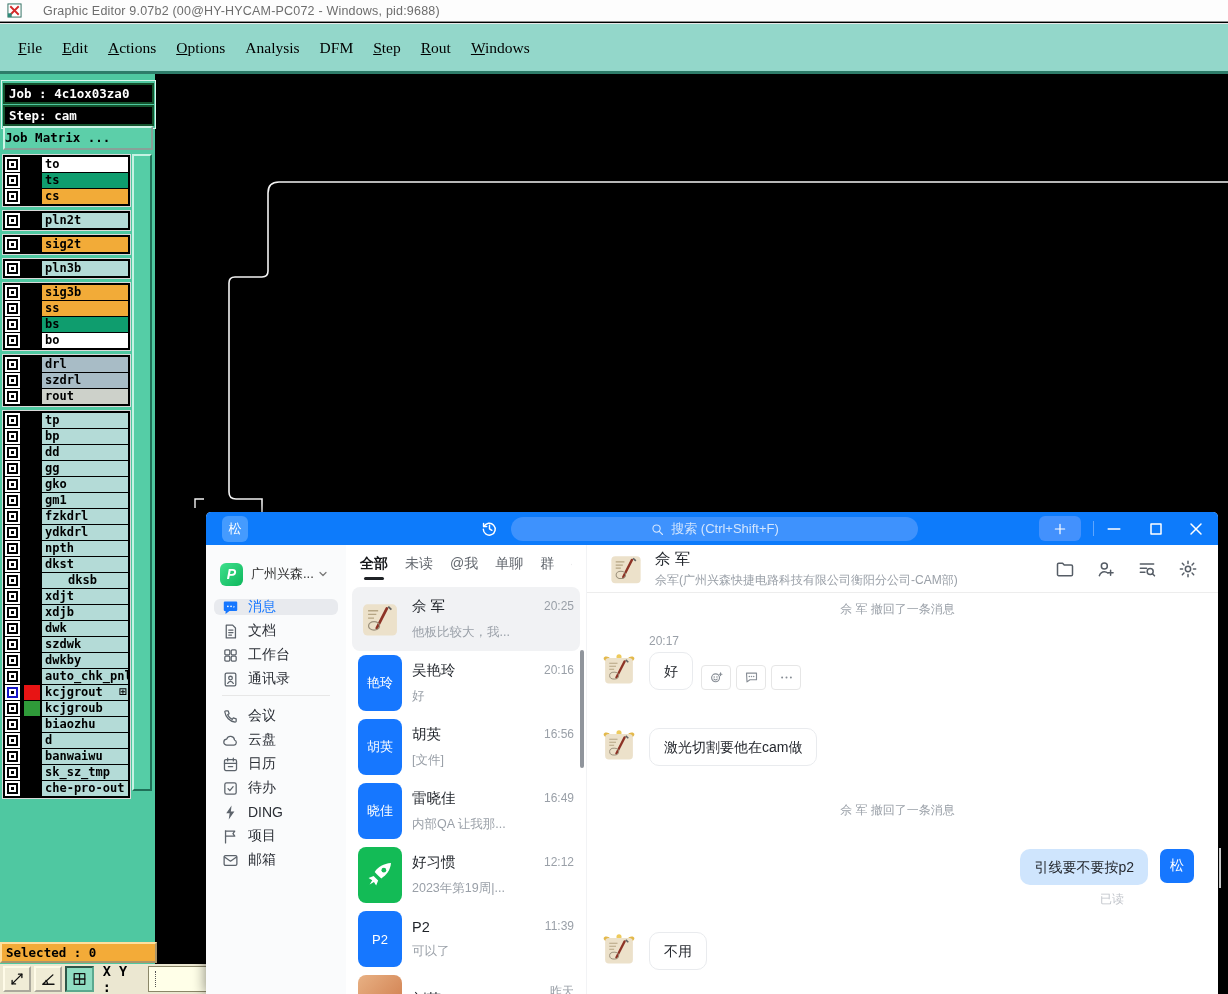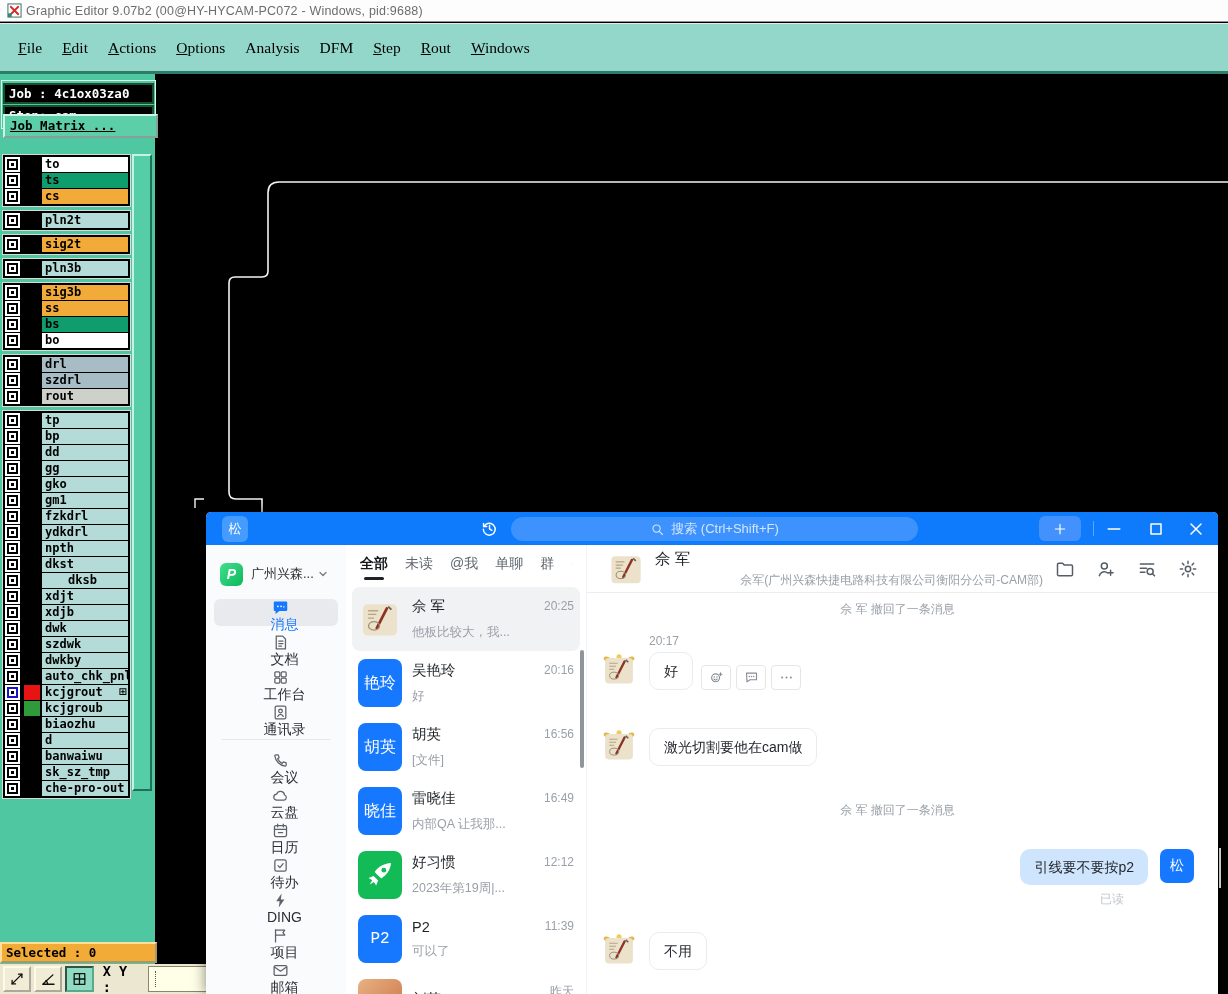--- a/index.html
+++ b/index.html
@@ -4,36 +4,36 @@
 <style>
   html,body{margin:0;padding:0;background:#222;}
   #app{position:relative;width:1228px;height:994px;overflow:hidden;background:#000;
        font-family:"Liberation Sans",sans-serif;-webkit-font-smoothing:antialiased;}
   svg{display:block}
   .ico{display:inline-flex;align-items:center;justify-content:center}
   .ico svg{width:100%;height:100%}
 
   
   #titlebar{position:absolute;left:0;top:0;width:1228px;height:22px;background:#fdfdfd;
-    border-bottom:1px solid #8f8f8f;display:flex;align-items:center;gap:4px;padding-left:7px;box-sizing:border-box;}
+    border-bottom:1px solid #8f8f8f;display:flex;align-items:center;gap:21px;padding-left:7px;box-sizing:border-box;}
   #titlebar .app-ico{width:15px;height:15px}
   #titlebar .ttl{font-size:12.5px;color:#6d6d6d;letter-spacing:.2px;}
   #menubar{position:absolute;left:0;top:23px;width:1228px;height:51px;background:#93d7ca;
     border-top:1px solid #e8e8e8;border-bottom:3px solid #2e7d6a;box-sizing:border-box;
     display:flex;align-items:center;padding-left:8px;}
   .menu-item{font-family:"Liberation Serif",serif;font-weight:normal;font-size:15.5px;color:#000;
     padding:4px 10px;cursor:default;}
   
   #leftpanel{position:absolute;left:0;top:74px;width:155px;height:920px;background:#4fc8a1;}
   .cammono{font-family:"DejaVu Sans Mono","Liberation Mono",monospace;font-weight:bold;}
   #jobbox{position:absolute;left:1px;top:6px;width:151px;border:1px solid #d8f6ea;background:#4fc8a1;padding:1px;}
   #jobbox .row{background:#000;color:#fff;font-size:12.5px;height:17px;line-height:17px;
     padding-left:4px;border:2px solid #14532d;margin:1px 0;}
-  #jobmatrix{position:absolute;left:3px;top:40px;width:146px;height:20px;line-height:20px;
-    background:#5ccfa9;border:2px outset #cff5e7;font-size:12.5px;color:#000;padding-left:5px;cursor:pointer;text-decoration:underline;}
+  #jobmatrix{position:absolute;left:3px;top:52px;width:146px;height:20px;line-height:20px;
+    background:#5ccfa9;border:2px outset #cff5e7;font-size:12.5px;color:#000;cursor:pointer;}
   #layerwrap{position:absolute;left:2px;top:80px;width:129px;}
   .layer-group{background:#000;border:1px solid #d9d9d9;margin-bottom:3px;padding:1px 0;}
   .layer-row{display:flex;align-items:center;height:15px;margin:1px 2px;}
   .lcheck{width:11px;height:11px;border:2px solid #fff;background:#000;display:flex;align-items:center;justify-content:center;flex:none;cursor:pointer;}
   .lcheck i{display:block;width:3px;height:3px;border:2px solid #fff;background:#000;}
   .lswatch{width:16px;height:15px;margin-left:4px;flex:none;}
   .lname{flex:1;margin-left:2px;height:15px;line-height:15px;font-size:12px;color:#000;
     padding-left:3px;overflow:hidden;white-space:nowrap;position:relative;cursor:pointer;}
   .lmark{position:absolute;right:1px;top:1px;font-size:10px;line-height:12px;color:#000;font-family:"DejaVu Sans",sans-serif;}
   #layerstrip{position:absolute;left:132px;top:80px;width:20px;height:637px;background:#55cda6;
@@ -73,52 +73,52 @@
 
   #dd-body{position:absolute;left:0;top:33px;width:100%;height:449px;display:flex;background:#fff;}
 
   
   #dd-sidebar{width:140px;flex:none;background:#fafbfc;padding-top:14px;box-sizing:border-box;}
   #dd-org{display:flex;align-items:center;margin:0 0 10px 14px;cursor:pointer;height:30px;}
   #dd-org .logo{width:23px;height:23px;border-radius:6px;background:linear-gradient(135deg,#3fe08d,#0eb75c);
     color:#fff;font-weight:bold;font-size:14px;display:flex;align-items:center;justify-content:center;font-style:italic;}
   #dd-org .nm{font-size:13px;color:#333;margin-left:8px;white-space:nowrap;}
   #dd-org .chev{width:12px;height:12px;color:#777;margin-left:3px;}
-  .sb-item{display:flex;align-items:center;height:27px;margin:0 8px 8px 8px;padding-left:8px;border-radius:6px;cursor:pointer;flex-direction:column;}
+  .sb-item{display:flex;align-items:center;height:16px;margin:0 8px 8px 8px;padding-left:8px;border-radius:6px;cursor:pointer;}
   .sb-item .ico{width:17px;height:17px;color:#5c636b;flex:none;}
   .sb-item .lbl{font-size:14px;color:#2b2f36;margin-left:9px;white-space:nowrap;}
   .sb-item.active{background:#e8eaee;}
   .sb-item.active .ico,.sb-item.active .lbl{color:#1677ff;}
   .sb-div{height:1px;background:#e7e7e7;margin:5px 16px 12px 16px;}
 
   
   #dd-chatlist{width:240px;flex:none;background:#fff;position:relative;}
   #dd-tabs{display:flex;align-items:center;height:38px;padding:0 14px;gap:17px;}
   .tab{font-size:14px;color:#62676e;cursor:pointer;position:relative;white-space:nowrap;}
   .tab.active{color:#16181b;font-weight:bold;}
   .tab.active:after{content:"";position:absolute;left:50%;transform:translateX(-50%);bottom:-7px;width:20px;height:3px;border-radius:2px;background:#1f2226;}
   #tab-more{margin-left:auto;width:17px;height:17px;color:#62676e;cursor:pointer;}
   #chat-items{position:absolute;left:0;top:42px;right:0;bottom:0;overflow:hidden;}
   .chat-item{display:flex;align-items:center;height:64px;margin:0 6px;border-radius:8px;padding:0 6px;cursor:pointer;box-sizing:border-box;}
   .chat-item.selected{background:#f1f2f4;}
-  .ci-avatar{width:44px;height:48px;border-radius:8px;flex:none;display:flex;align-items:center;justify-content:center;
-    color:#fff;font-size:16px;overflow:hidden;font-family:Liberation Mono, monospace;}
+  .ci-avatar{width:44px;height:56px;border-radius:8px;flex:none;display:flex;align-items:center;justify-content:center;
+    color:#fff;font-size:13px;overflow:hidden;}
   .ci-main{flex:1;margin-left:10px;overflow:hidden;}
   .ci-name{font-size:14.5px;color:#1f2329;white-space:nowrap;overflow:hidden;}
   .ci-prev{font-size:12.5px;color:#9aa0a8;margin-top:8px;white-space:nowrap;overflow:hidden;text-overflow:ellipsis;max-width:130px;}
   .ci-time{font-size:12px;color:#9aa0a8;align-self:flex-start;margin-top:12px;flex:none;}
   #cl-scrollbar{position:absolute;right:2px;top:105px;width:4px;height:118px;border-radius:2px;background:#90959c;}
 
   
   #dd-conv{flex:1;display:flex;flex-direction:column;min-width:0;border-left:1px solid #f2f3f5;}
   #conv-header{height:47px;flex:none;display:flex;align-items:center;padding:0 20px;border-bottom:1px solid #ededed;}
   #conv-avatar{width:38px;height:38px;border-radius:7px;overflow:hidden;flex:none;cursor:pointer;}
   #conv-meta{margin-left:10px;min-width:0;flex:1;}
   #conv-title{font-size:15.5px;color:#1f2329;}
-  #conv-sub{font-size:12px;color:#9aa0a8;margin-top:2px;white-space:nowrap;overflow:hidden;text-overflow:ellipsis;max-width:420px;text-align:right;}
+  #conv-sub{font-size:12px;color:#9aa0a8;margin-top:2px;white-space:nowrap;overflow:hidden;text-overflow:ellipsis;max-width:420px;}
   #conv-actions{display:flex;gap:21px;margin-left:12px;}
   #conv-actions .ico{width:20px;height:20px;color:#565d66;cursor:pointer;}
   #msg-area{flex:1;overflow:hidden;padding:8px 24px 0 14px;position:relative;}
   .sys-msg{text-align:center;font-size:12px;color:#9aa0a8;}
   .msg-time{font-size:12px;color:#9aa0a8;margin-left:48px;}
   .msg-row{display:flex;align-items:flex-start;}
   .m-avatar{width:36px;height:36px;border-radius:7px;flex:none;overflow:hidden;cursor:pointer;}
   .bubble{max-width:420px;margin-left:12px;background:#fff;border:1px solid #e9ebee;border-radius:10px;
     padding:9px 14px;font-size:14px;color:#25282e;line-height:18px;white-space:nowrap;}
   .hover-actions{display:flex;gap:5px;margin-left:8px;align-self:flex-end;}

